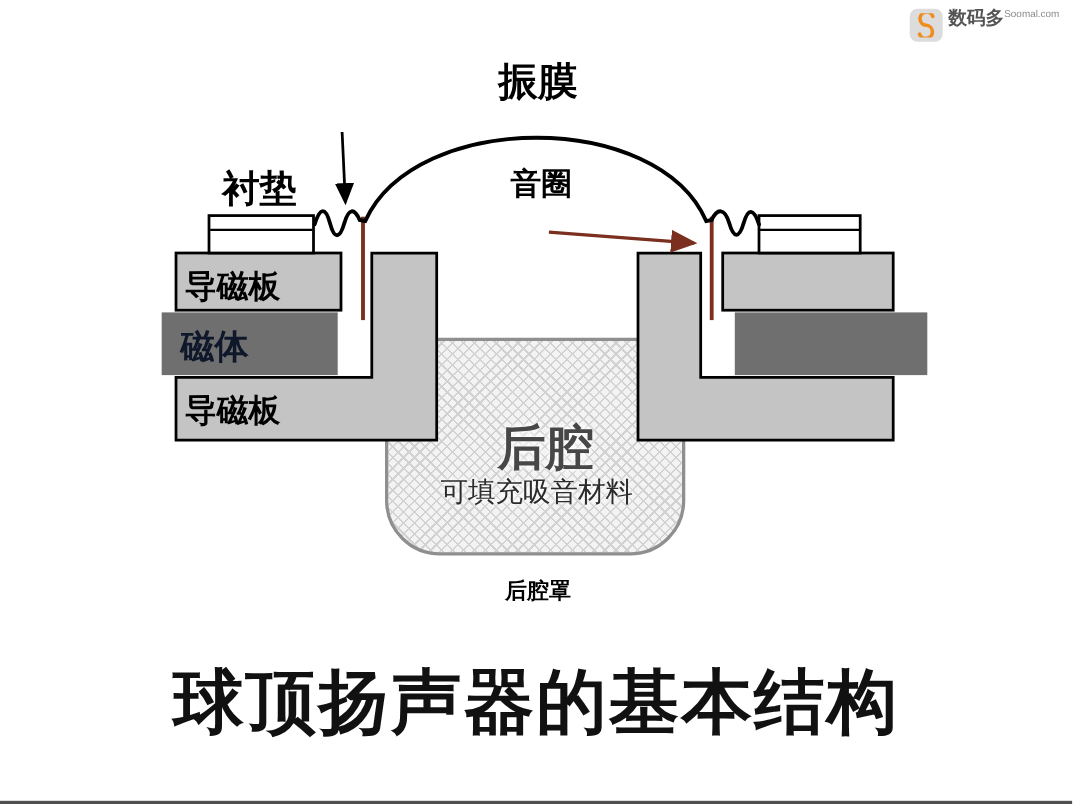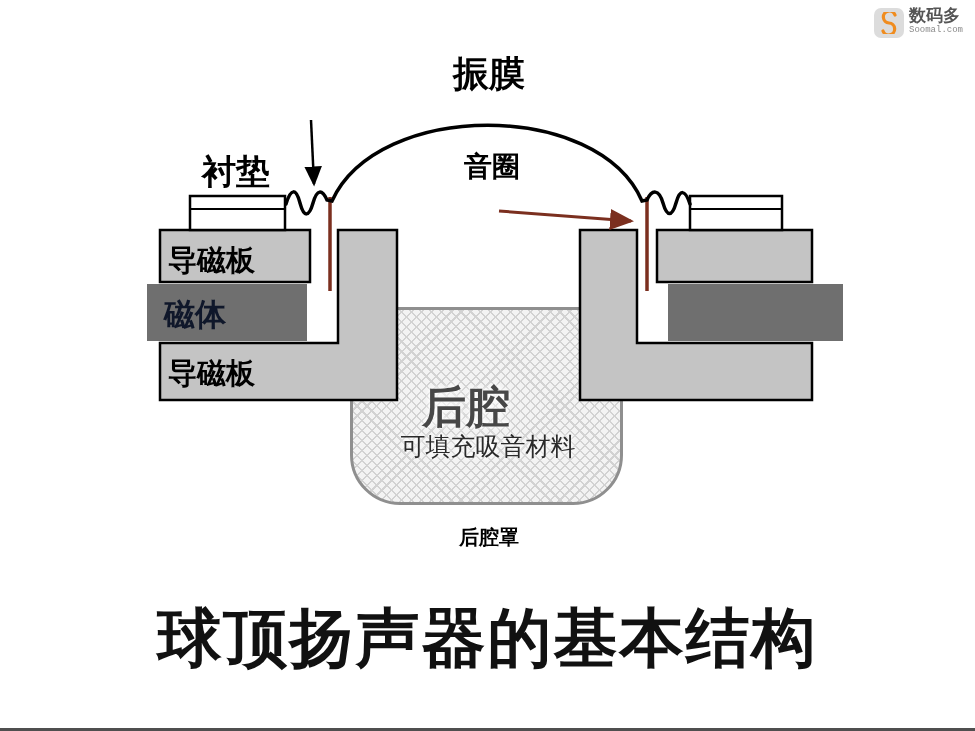--- a/index.html
+++ b/index.html
@@ -38,37 +38,37 @@
   svg.diagram { position:absolute; left:0; top:0; z-index:1; }
   .labels-layer { position:absolute; left:0; top:0; width:927px; height:731px; z-index:2; pointer-events:none; }
 
   .l-diaphragm  { left:489px; top:50px;  font-size:36px; }
   .l-surround   { left:316px; top:80px;  font-size:34px; }
   .l-gasket     { left:236px; top:149px; font-size:34px; }
   .l-voicecoil  { left:492px; top:148px; font-size:28px; }
   .l-plate-top  { left:168px; top:241px; font-size:29px; }
   .l-magnet     { left:164px; top:294px; font-size:31px; color:#0f172a; }
   .l-plate-bot  { left:168px; top:354px; font-size:29px; }
-  .l-cavity     { left:466px; top:378px; }
+  .l-cavity     { left:496px; top:378px; }
   .l-note       { left:488px; top:430px; }
   .l-cover      { left:489px; top:524px; font-size:20px; font-weight:700; }
 
   .title {
     position:absolute; left:0; top:595px; width:975px;
     text-align:center; font-size:64px; font-weight:700; color:#111;
     letter-spacing:2px; z-index:2;
   }
 
   
   .logo { position:absolute; right:12px; top:8px; display:flex; align-items:flex-start; gap:5px; z-index:3; }
   .logo-icon {
     width:30px; height:30px; border-radius:7px; background:#dcdcdc;
     display:flex; align-items:center; justify-content:center;
   }
-  .logo-text { display:flex; flex-direction:column; line-height:1.05;font-family:Liberation Mono, monospace; }
+  .logo-text { display:flex; flex-direction:row; line-height:1.05; }
   .logo-brand { font-size:17px; font-weight:700; color:#555; }
   .logo-domain { font-size:9px; color:#8a8a8a; }
 
   .bottom-edge {
     position:absolute; left:0; bottom:0; width:975px; height:3px; background:#4f4f4f; z-index:4;
   }
 </style>
 </head>
 <body>
 

